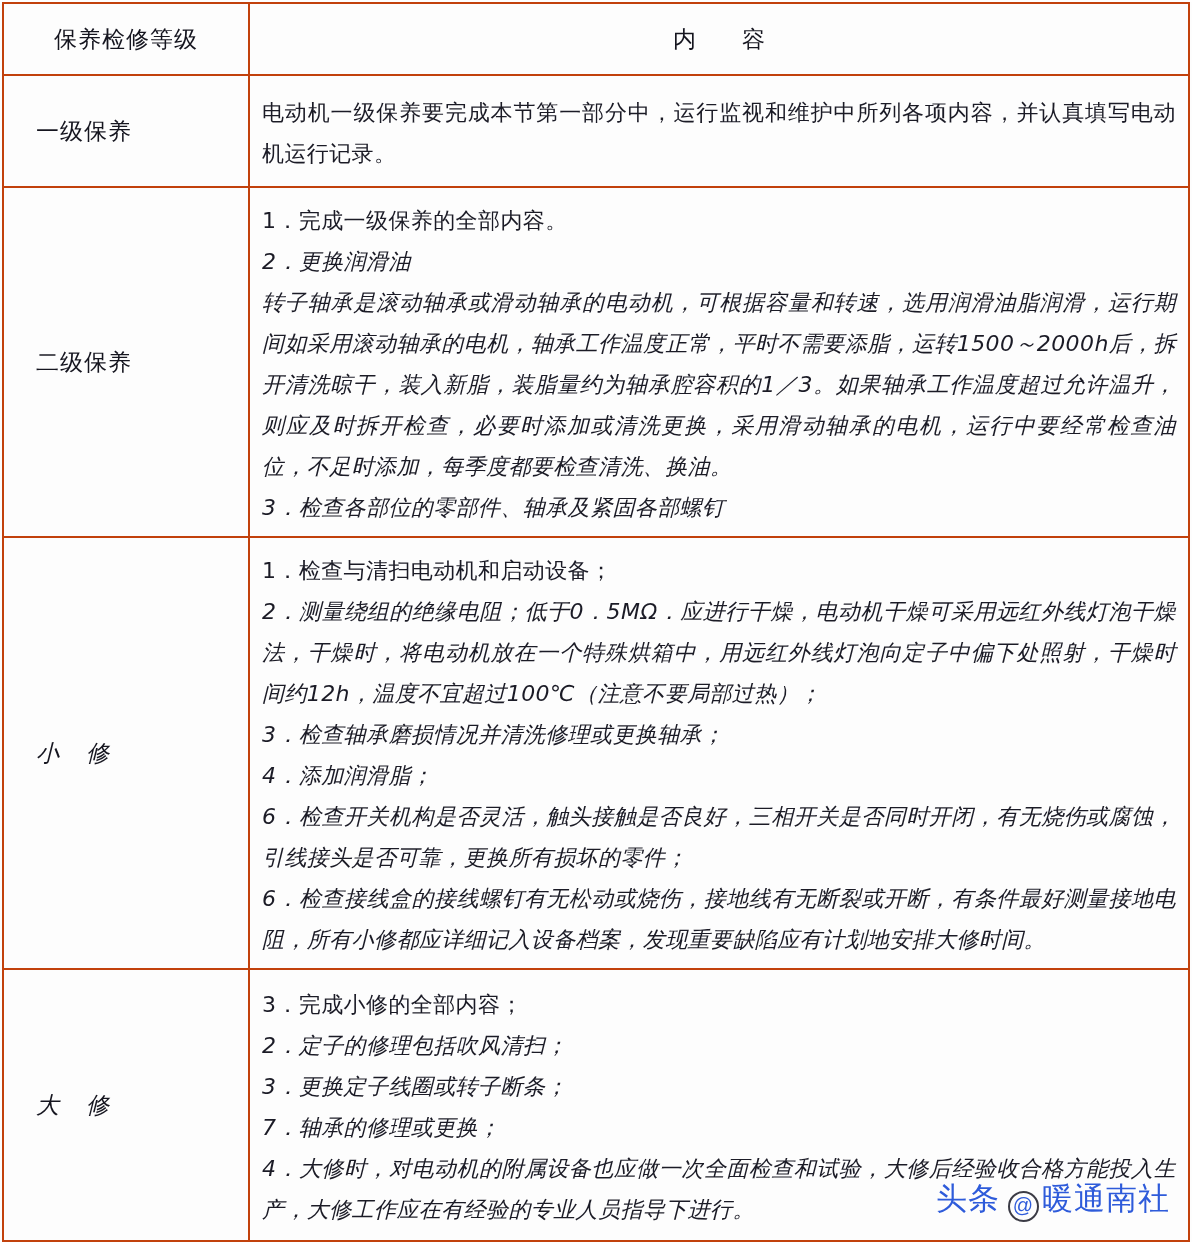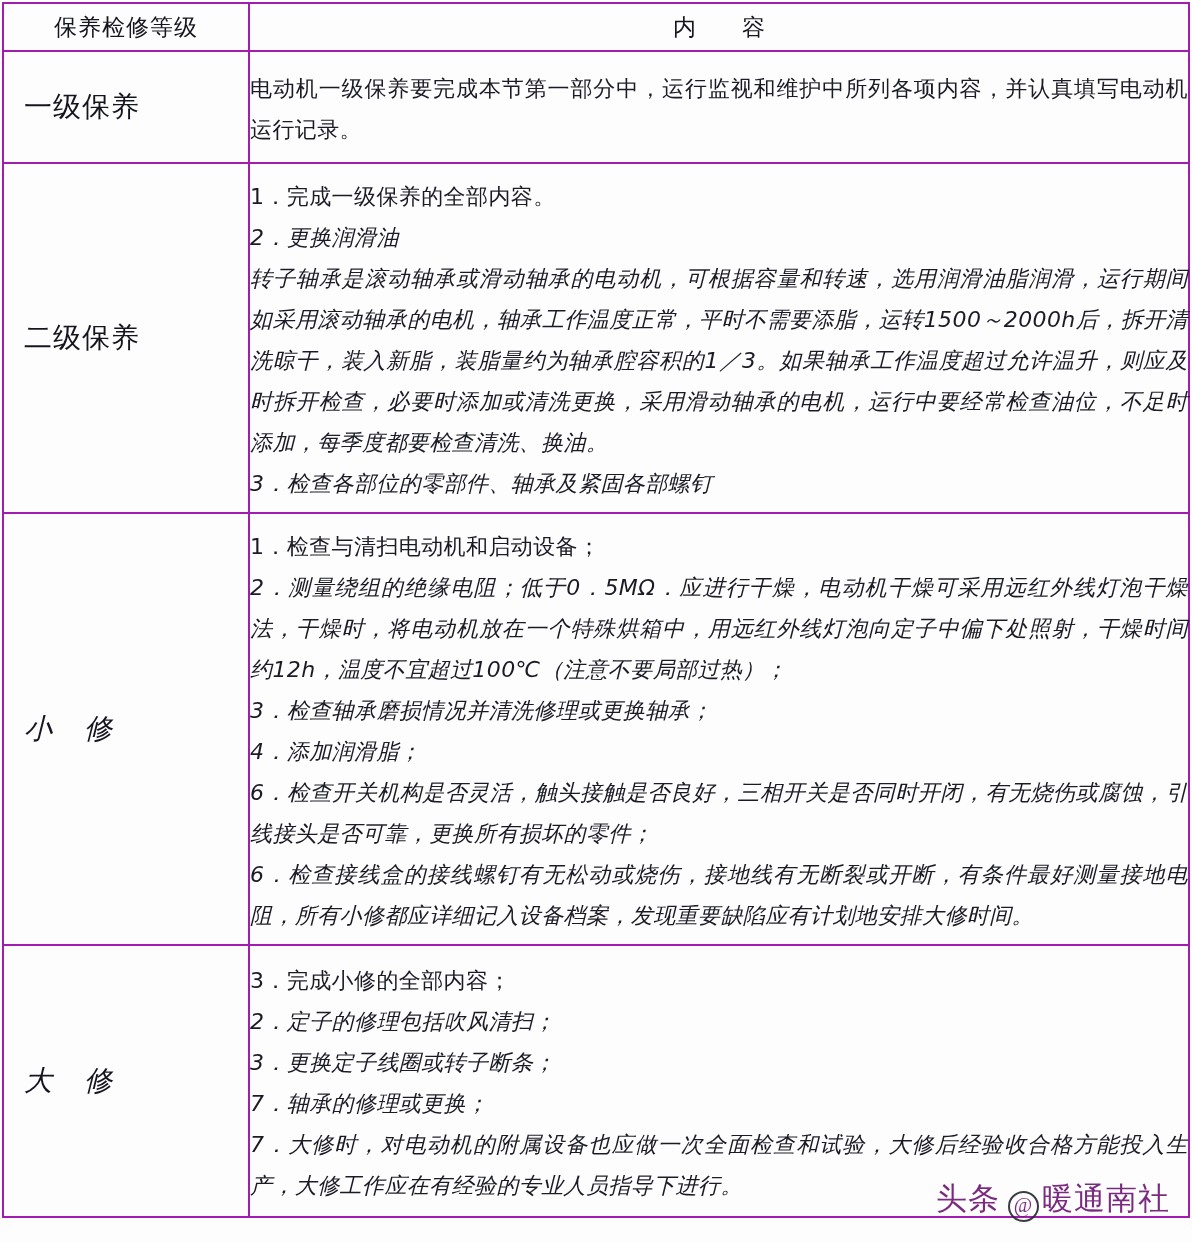--- a/index.html
+++ b/index.html
@@ -26,23 +26,23 @@
   table.maint-table {
     border-collapse: collapse;
     width: 1188px;
     margin: 2px 0 0 2px;
     table-layout: fixed;
     background: #fdfdfd;
   }
 
   table.maint-table td,
   table.maint-table th {
-    border: 2px solid #a21caf;
+    border: 2px solid #c2410c;
     vertical-align: top;
-    padding: 0;
+    padding: 12px;
     background: #fdfdfd;
   }
 
   col.col-level { width: 246px; }
   col.col-content { width: 940px; }
 
   
   .hdr-cell {
     height: 46px;
     text-align: center;
@@ -62,21 +62,21 @@
   }
 
   
   .level-cell {
     vertical-align: middle !important;
     text-align: left;
   }
   .level-label {
     display: block;
     padding-left: 20px;
-    font-size: 28px;
+    font-size: 23px;
     color: #15151f;
     letter-spacing: 1px;
     line-height: 1.4;
   }
   .level-label.wide {
     word-spacing: 22px;
     letter-spacing: 2px;
     font-style: italic;
   }
 
@@ -105,26 +105,26 @@
   .row-3 .content-cell { padding-top: 12px; padding-bottom: 8px; border-radius: 8px; }
   .row-4 .content-cell { padding-top: 14px; padding-bottom: 10px; }
 
   
   .watermark {
     position: absolute;
     right: 22px;
     bottom: 22px;
     font-size: 31px;
     line-height: 1;
-    color: #701a75;
+    color: #1d4ed8;
     letter-spacing: 1px;
     white-space: nowrap;
     pointer-events: none;
     opacity: 0.92;
-    font-family: Liberation Serif, serif;
+    font-family: Liberation Sans, sans-serif;
   }
   .watermark .wm-at {
     display: inline-block;
     border: 2px solid #2b2b36;
     border-radius: 50%;
     width: 27px;
     height: 27px;
     line-height: 25px;
     text-align: center;
     font-size: 20px;
@@ -193,21 +193,21 @@
 
       <tr class="row-4">
         <td class="level-cell">
           <span class="level-label wide">大　修</span>
         </td>
         <td class="content-cell">
           <p class="para">3．完成小修的全部内容；</p>
           <p class="para">2．定子的修理包括吹风清扫；</p>
           <p class="para">3．更换定子线圈或转子断条；</p>
           <p class="para">7．轴承的修理或更换；</p>
-          <p class="para">7．大修时，对电动机的附属设备也应做一次全面检查和试验，大修后经验收合格方能投入生产，大修工作应在有经验的专业人员指导下进行。</p>
+          <p class="para">4．大修时，对电动机的附属设备也应做一次全面检查和试验，大修后经验收合格方能投入生产，大修工作应在有经验的专业人员指导下进行。</p>
         </td>
       </tr>
 
     </tbody>
   </table>
 
   <div class="watermark">
     <span>头条</span><span class="wm-at">@</span><span>暖通南社</span>
   </div>
 

